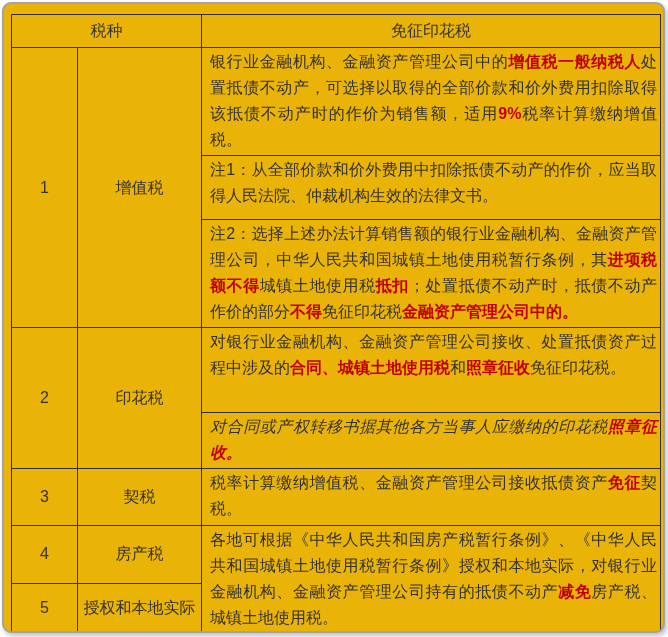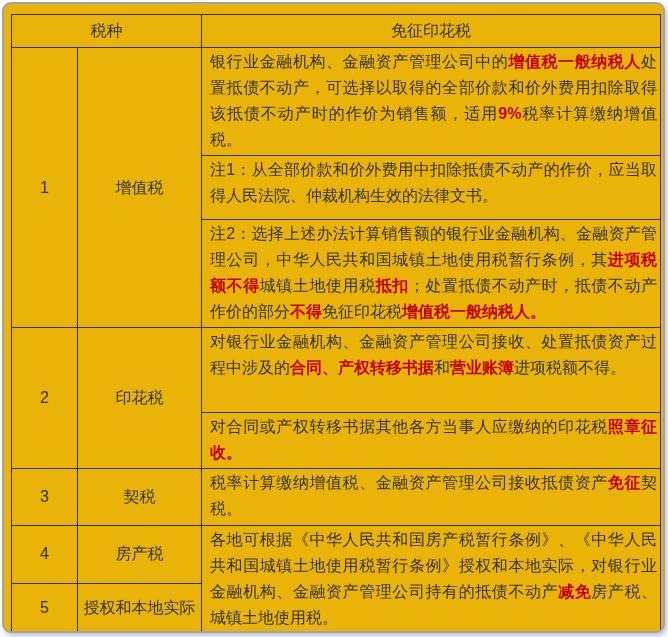--- a/index.html
+++ b/index.html
@@ -58,21 +58,21 @@
   }
   .hl {
     color: #c00000;
     font-weight: bold;
   }
   tr.h-head { height: 33px; }
   tr.h-r1a { height: 108px; }
   tr.h-r1b { height: 64px; }
   tr.h-r1c { height: 97px; }
   tr.h-r2a { height: 85px; }
-  tr.h-r2b { height: 53px; }
+  tr.h-r2b { height: 53px; font-style: italic; }
   tr.h-r3  { height: 57px; }
   tr.h-r4  { height: 55px; }
   tr.h-r5  { height: 48px; }
 </style>
 </head>
 <body>
 
 <div class="panel">
   <table class="tax">
     <colgroup>
@@ -88,27 +88,27 @@
 
       <tr class="h-r1a">
         <td class="num" rowspan="3">1</td>
         <td class="name" rowspan="3">增值税</td>
         <td class="content"><span>银行业金融机构、金融资产管理公司中的</span><span class="hl">增值税一般纳税人</span><span>处置抵债不动产，可选择以取得的全部价款和价外费用扣除取得该抵债不动产时的作价为销售额，适用</span><span class="hl">9%</span><span>税率计算缴纳增值税。</span></td>
       </tr>
       <tr class="h-r1b">
         <td class="content"><span>注1：从全部价款和价外费用中扣除抵债不动产的作价，应当取得人民法院、仲裁机构生效的法律文书。</span></td>
       </tr>
       <tr class="h-r1c">
-        <td class="content"><span>注2：选择上述办法计算销售额的银行业金融机构、金融资产管理公司，中华人民共和国城镇土地使用税暂行条例，其</span><span class="hl">进项税额不得</span><span>城镇土地使用税</span><span class="hl">抵扣</span><span>；处置抵债不动产时，抵债不动产作价的部分</span><span class="hl">不得</span><span>免征印花税</span><span class="hl">增值税一般纳税人。</span></td>
+        <td class="content"><span>注2：选择上述办法计算销售额的银行业金融机构、金融资产管理公司，中华人民共和国城镇土地使用税暂行条例，其</span><span class="hl">进项税额不得</span><span>城镇土地使用税</span><span class="hl">抵扣</span><span>；处置抵债不动产时，抵债不动产作价的部分</span><span class="hl">不得</span><span>免征印花税</span><span class="hl">金融资产管理公司中的。</span></td>
       </tr>
 
       <tr class="h-r2a">
         <td class="num" rowspan="2">2</td>
         <td class="name" rowspan="2">印花税</td>
-        <td class="content"><span>对银行业金融机构、金融资产管理公司接收、处置抵债资产过程中涉及的</span><span class="hl">合同、产权转移书据</span><span>和</span><span class="hl">营业账簿</span><span>进项税额不得。</span></td>
+        <td class="content"><span>对银行业金融机构、金融资产管理公司接收、处置抵债资产过程中涉及的</span><span class="hl">合同、城镇土地使用税</span><span>和</span><span class="hl">照章征收</span><span>免征印花税。</span></td>
       </tr>
       <tr class="h-r2b">
         <td class="content"><span>对合同或产权转移书据其他各方当事人应缴纳的印花税</span><span class="hl">照章征收。</span></td>
       </tr>
 
       <tr class="h-r3">
         <td class="num">3</td>
         <td class="name">契税</td>
         <td class="content"><span>税率计算缴纳增值税、金融资产管理公司接收抵债资产</span><span class="hl">免征</span><span>契税。</span></td>
       </tr>

